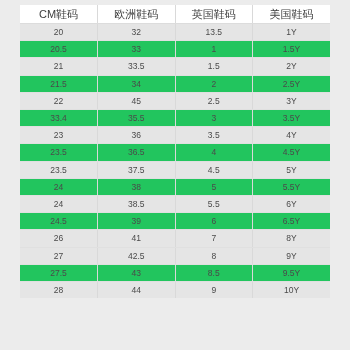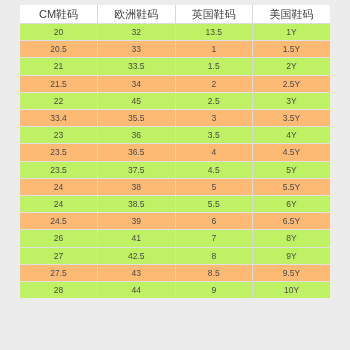--- a/index.html
+++ b/index.html
@@ -47,24 +47,24 @@
   }
   table.size-table thead th {
     background: #ffffff;
     color: #3d3d3d;
     font-size: 11px;
     height: 18px;
     line-height: 18px;
     border-bottom: 1px solid #dcdcdc;
   }
   table.size-table tbody tr.shade td {
-    background: #bef264;
+    background: #e5e5e5;
   }
   table.size-table tbody tr.plain td {
-    background: #fdba74;
+    background: #22c55e;
   }
   table.size-table tbody tr:last-child td {
     border-bottom: none;
     margin-top: 44px;
   }
 </style>
 </head>
 <body>
 
 <div id="size-chart-wrap">

